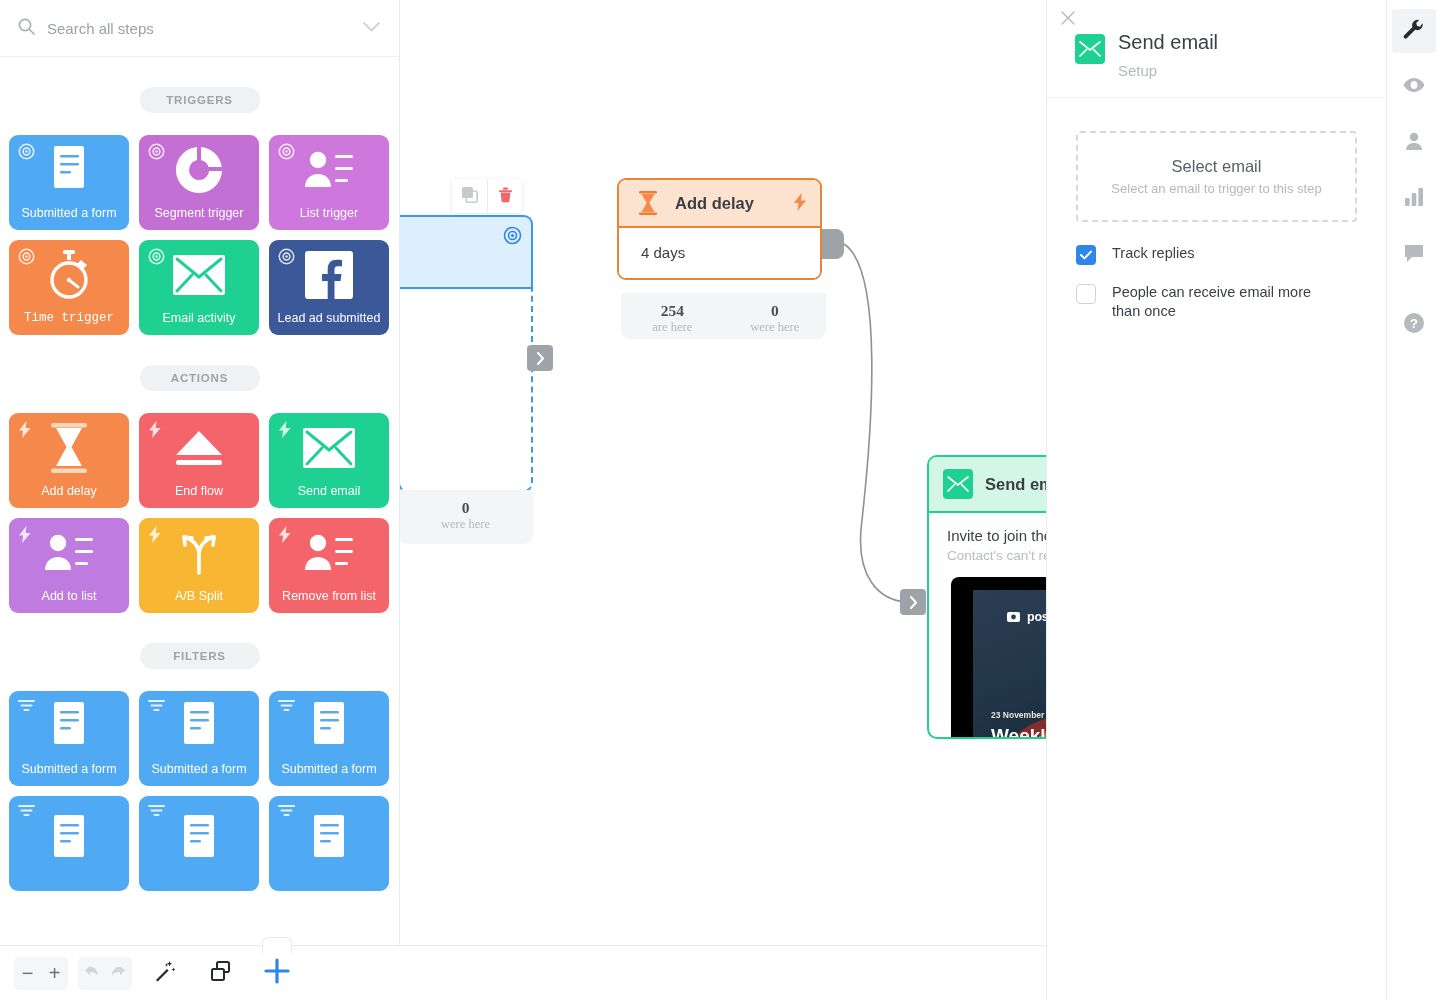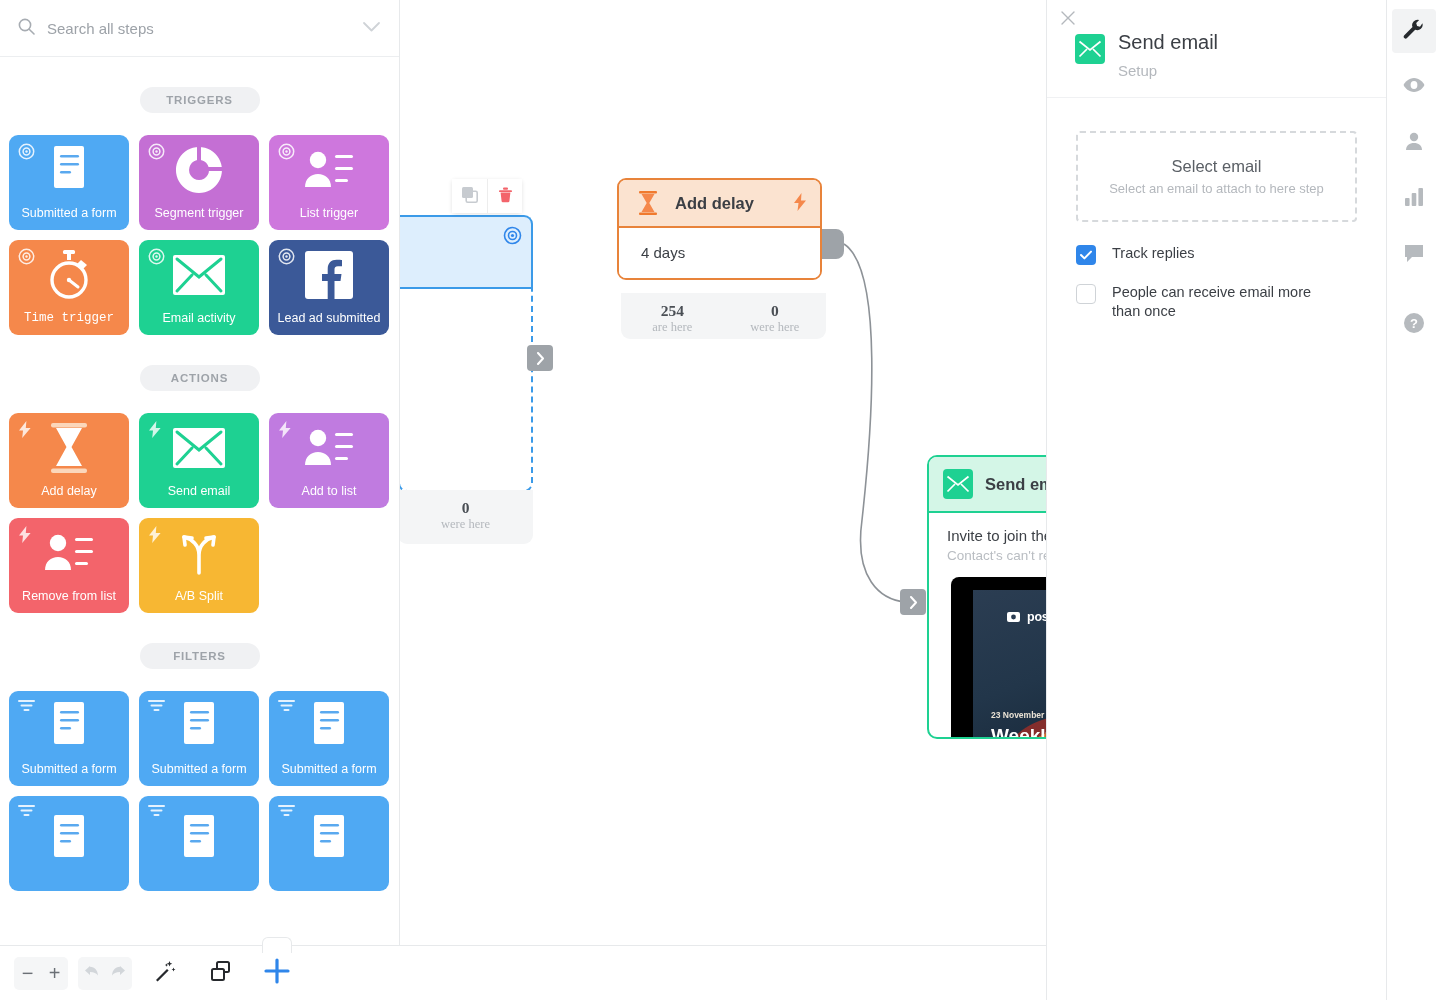--- a/index.html
+++ b/index.html
@@ -441,20 +441,32 @@
                 </svg></span>
               <div class="tile-art">
                 <svg width="44" height="50" viewBox="0 0 44 50">
                   <rect x="4" y="0" width="36" height="4.4" rx="2" fill="#fbd7bb"></rect>
                   <rect x="4" y="45.6" width="36" height="4.4" rx="2" fill="#fbd7bb"></rect>
                   <path d="M9 5 h26 l-10.5 19 L35 43 H9 l10.5-19 z" fill="#fff"></path>
                 </svg>
               </div>
               <div class="tile-label">Add delay</div>
             </div>
+            <div class="tile" style="background: rgb(243, 100, 107);">
+              <span class="tile-badge"><svg width="14" height="17" viewBox="0 0 14 17">
+                  <path d="M8.4 0 L1 9.5 h4 L4.2 17 L12.6 7 H7.8 z" fill="#fff" opacity=".8"></path>
+                </svg></span>
+              <div class="tile-art">
+                <svg width="52" height="42" viewBox="0 0 52 42">
+                  <path d="M26 4 L49 28 H3 z" fill="#fff"></path>
+                  <rect x="3" y="33" width="46" height="5" rx="2.5" fill="#fff"></rect>
+                </svg>
+              </div>
+              <div class="tile-label">End flow</div>
+            </div>
             <div class="tile" style="background: rgb(30, 209, 146);">
               <span class="tile-badge"><svg width="14" height="17" viewBox="0 0 14 17">
                   <path d="M8.4 0 L1 9.5 h4 L4.2 17 L12.6 7 H7.8 z" fill="#fff" opacity=".8"></path>
                 </svg></span>
               <div class="tile-art">
                 <svg width="52" height="40" viewBox="0 0 52 40">
                   <rect x="0" y="0" width="52" height="40" rx="2" fill="#fff"></rect>
                   <path d="M4 4 L26 22 L48 4 M4 36 L19 20 M48 36 L33 20" stroke="#1ed192" stroke-width="3" fill="none" stroke-linecap="round"></path>
                 </svg>
               </div>
@@ -468,47 +480,47 @@
                 <svg width="52" height="42" viewBox="0 0 52 42">
                   <circle cx="15" cy="11" r="8.2" fill="#fff"></circle>
                   <path d="M2 38 c0-8 5.8-13 13-13 s13 5 13 13 z" fill="#fff"></path>
                   <rect x="32" y="6" width="18" height="3" rx="1.5" fill="#fff"></rect>
                   <rect x="32" y="18" width="18" height="3" rx="1.5" fill="#fff"></rect>
                   <rect x="32" y="30" width="13" height="3" rx="1.5" fill="#fff"></rect>
                 </svg>
               </div>
               <div class="tile-label">Add to list</div>
             </div>
+            <div class="tile" style="background: rgb(247, 183, 51);">
+              <span class="tile-badge"><svg width="14" height="17" viewBox="0 0 14 17">
+                  <path d="M8.4 0 L1 9.5 h4 L4.2 17 L12.6 7 H7.8 z" fill="#fff" opacity=".8"></path>
+                </svg></span>
+              <div class="tile-art">
+                <svg width="50" height="44" viewBox="0 0 50 44">
+                  <path d="M25 42 V24 M25 24 C25 14 18 8 10 6 M25 24 C25 14 32 8 40 6" stroke="#fff" stroke-width="3.6" fill="none" stroke-linecap="round"></path>
+                  <path d="M10 6 l8 1 M10 6 l1 8" stroke="#fff" stroke-width="3.6" fill="none" stroke-linecap="round"></path>
+                  <path d="M40 6 l-8 1 M40 6 l-1 8" stroke="#fff" stroke-width="3.6" fill="none" stroke-linecap="round"></path>
+                </svg>
+              </div>
+              <div class="tile-label">A/B Split</div>
+            </div>
             <div class="tile" style="background: rgb(243, 100, 107);">
               <span class="tile-badge"><svg width="14" height="17" viewBox="0 0 14 17">
                   <path d="M8.4 0 L1 9.5 h4 L4.2 17 L12.6 7 H7.8 z" fill="#fff" opacity=".8"></path>
                 </svg></span>
               <div class="tile-art">
                 <svg width="52" height="42" viewBox="0 0 52 42">
                   <circle cx="15" cy="11" r="8.2" fill="#fff"></circle>
                   <path d="M2 38 c0-8 5.8-13 13-13 s13 5 13 13 z" fill="#fff"></path>
                   <rect x="32" y="6" width="18" height="3" rx="1.5" fill="#fff"></rect>
                   <rect x="32" y="18" width="18" height="3" rx="1.5" fill="#fff"></rect>
                   <rect x="32" y="30" width="13" height="3" rx="1.5" fill="#fff"></rect>
                 </svg>
               </div>
               <div class="tile-label">Remove from list</div>
-            </div>
-            <div class="tile" style="background: rgb(247, 183, 51);">
-              <span class="tile-badge"><svg width="14" height="17" viewBox="0 0 14 17">
-                  <path d="M8.4 0 L1 9.5 h4 L4.2 17 L12.6 7 H7.8 z" fill="#fff" opacity=".8"></path>
-                </svg></span>
-              <div class="tile-art">
-                <svg width="50" height="44" viewBox="0 0 50 44">
-                  <path d="M25 42 V24 M25 24 C25 14 18 8 10 6 M25 24 C25 14 32 8 40 6" stroke="#fff" stroke-width="3.6" fill="none" stroke-linecap="round"></path>
-                  <path d="M10 6 l8 1 M10 6 l1 8" stroke="#fff" stroke-width="3.6" fill="none" stroke-linecap="round"></path>
-                  <path d="M40 6 l-8 1 M40 6 l-1 8" stroke="#fff" stroke-width="3.6" fill="none" stroke-linecap="round"></path>
-                </svg>
-              </div>
-              <div class="tile-label">A/B Split</div>
             </div>
           </div>
         </div>
         <div class="sec-wrap">
           <div class="section-pill">FILTERS</div>
           <div class="grid">
             <div class="tile" style="background: rgb(79, 169, 243);">
               <span class="tile-badge"><svg width="17" height="15" viewBox="0 0 17 15">
                   <rect x="0" y="1" width="17" height="2.1" rx="1" fill="#fff" opacity=".85"></rect>
                   <rect x="2.5" y="5.5" width="12" height="2.1" rx="1" fill="#fff" opacity=".85"></rect>
@@ -679,21 +691,21 @@
         </span>
         <div>
           <div class="rp-title">Send email</div>
           <div class="rp-sub">Setup</div>
         </div>
       </div>
     </div>
 
     <div class="dropzone">
       <div class="dz-title">Select email</div>
-      <div class="dz-sub">Select an email to attach to here step</div>
+      <div class="dz-sub">Select an email to trigger to this step</div>
     </div>
 
     <div class="check-row">
       <span class="cbox on">
         <svg width="12" height="10" viewBox="0 0 12 10">
             <path d="M1 5 L4.4 8.4 L11 1.6" stroke="#fff" stroke-width="2" fill="none" stroke-linecap="round" stroke-linejoin="round"></path>
           </svg>
       </span>
       <span class="check-lbl">Track replies</span>
     </div>

